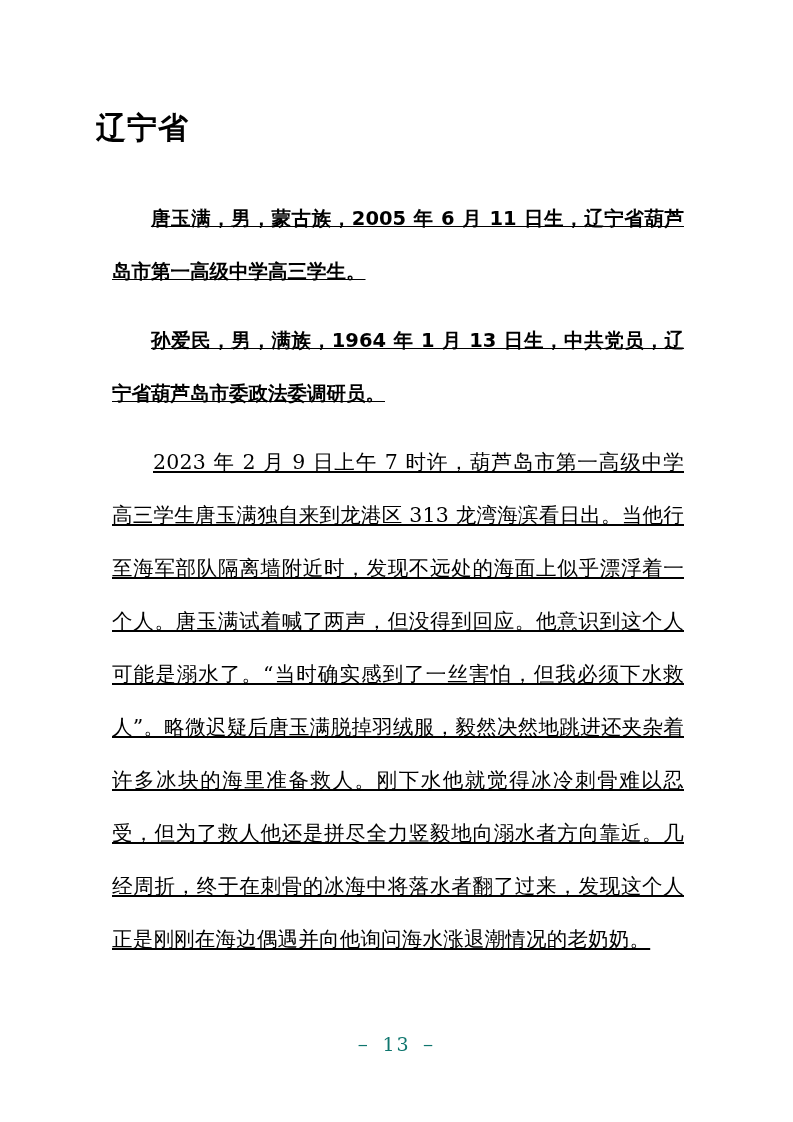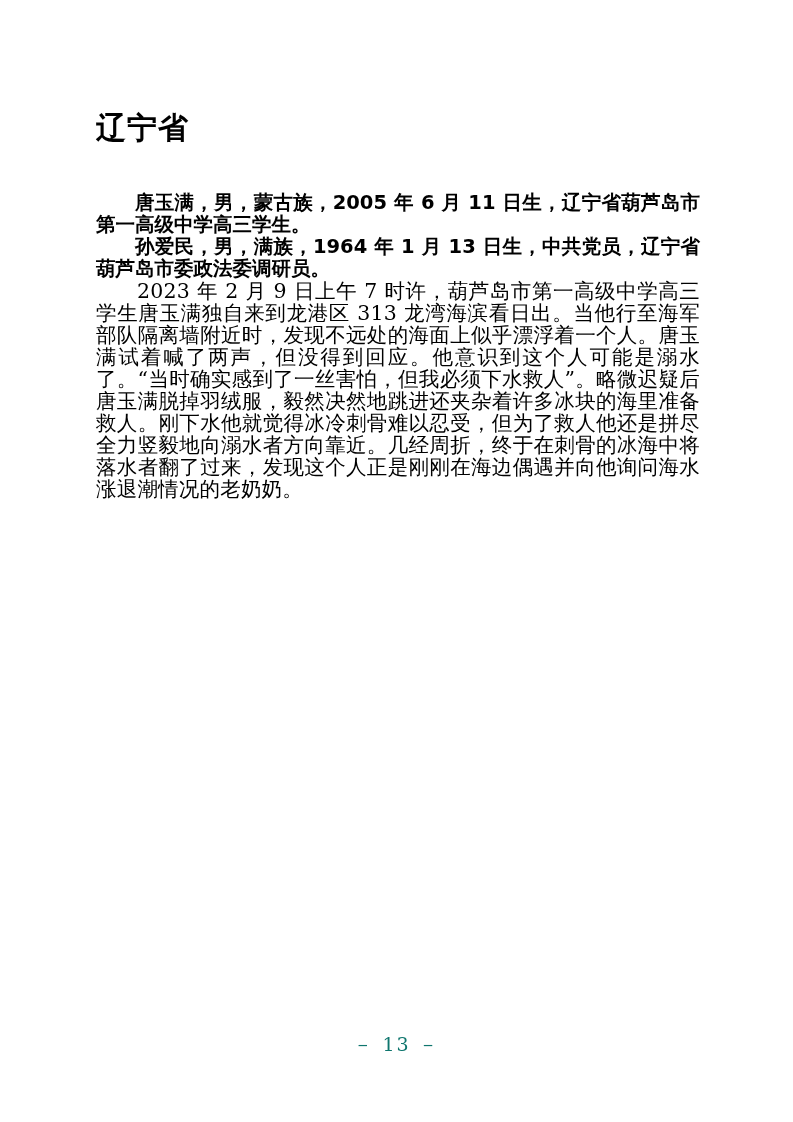--- a/index.html
+++ b/index.html
@@ -34,26 +34,27 @@
     font-family: "DejaVu Sans", "Liberation Sans", sans-serif;
     font-weight: bold;
     font-size: 30px;
     line-height: 40px;
     letter-spacing: 1px;
     margin: 0 0 44px 0;
     color: #000;
   }
   .para {
     font-size: 20.5px;
-    line-height: 22px;
+    line-height: 53px;
     text-align: justify;
     text-justify: inter-ideograph;
-    margin: 0;
+    margin: 16px;
     text-indent: 2em;
     letter-spacing: 0.2px;
+    text-decoration: underline;
   }
   .para + .para {
     margin-top: 0px;
   }
   .para.bold {
     font-family: "DejaVu Sans", "Liberation Sans", sans-serif;
     font-weight: bold;
     font-size: 19.5px;
     letter-spacing: 0;
   }

